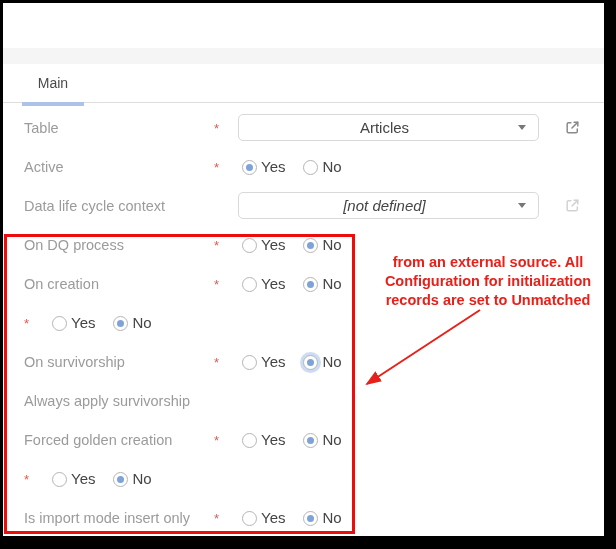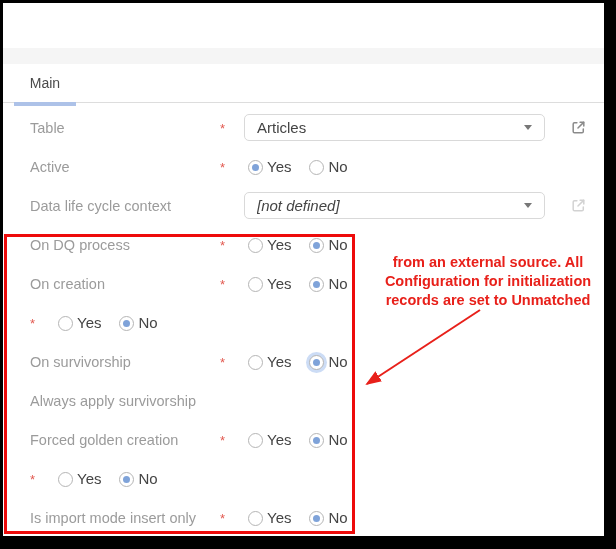--- a/index.html
+++ b/index.html
@@ -9,29 +9,29 @@
   }
   *{margin:0;padding:0;box-sizing:border-box;}
   html,body{width:616px;height:549px;}
   body{background:#000;font-family:"Liberation Sans",sans-serif;position:relative;overflow:hidden;}
   .frame{position:absolute;left:3px;top:3px;width:601px;height:533px;background:#fff;overflow:hidden;}
   .header{position:absolute;left:0;top:0;width:100%;height:45px;background:var(--header-bg);margin-top:48px;}
   .header .title{position:absolute;left:2px;top:8px;color:#fff;font-size:20px;font-weight:600;letter-spacing:.2px;}
   .graystrip{position:absolute;left:0;top:45px;width:100%;height:16px;background:#f5f5f5;}
   .tabbar{position:absolute;left:0;top:61px;width:100%;height:39px;background:#fff;border-bottom:1px solid #ddd;}
   .tab{position:absolute;top:0;height:38px;display:flex;align-items:center;justify-content:center;font-size:14px;cursor:pointer;}
-  .tab-main{left:11px;width:62px;color:#4a4a4a;}
+  .tab-main{left:19px;width:62px;color:#4a4a4a;}
   .tab-main .underline{position:absolute;left:0;bottom:-4px;width:100%;height:4px;background:var(--tab-underline);}
   .tab-options{left:112px;width:210px;color:#8e8e8e;}
   .formbody{position:absolute;left:0;top:105px;width:100%;}
-  .row{height:39px;display:flex;align-items:center;padding-left:27px;}
+  .row{height:39px;display:flex;align-items:center;padding-left:21px;}
   .flabel{flex:0 0 190px;font-size:14.5px;color:var(--label-gray);}
   .fast{flex:0 0 24px;font-size:13px;color:var(--asterisk-red);padding-top:2px;}
   .fctrl{display:flex;align-items:center;}
-  .dropdown{width:301px;height:27px;border:1px solid #d9d9d9;border-radius:5px;display:flex;align-items:center;padding:0 12px;cursor:pointer;background:#fff;}
+  .dropdown{width:301px;height:27px;border:1px solid #d9d9d9;border-radius:5px;display:flex;align-items:center;padding:0 12px;cursor:pointer;background:#fff;text-align:center;}
   .dropdown .dval{flex:1;font-size:15px;color:var(--value-dark);white-space:nowrap;overflow:hidden;}
   .dropdown .dval.italic{font-style:italic;}
   .caret{width:0;height:0;border-left:4px solid transparent;border-right:4px solid transparent;border-top:5px solid #777;}
   .extlink{margin-left:25px;width:17px;height:17px;display:inline-flex;cursor:pointer;}
   .extlink svg{width:17px;height:17px;}
   .extlink.on{color:#8a8a8a;}
   .extlink.off{color:#d2d2d2;cursor:default;}
   .radio-item{display:inline-flex;align-items:flex-end;margin-right:14px;padding-left:4px;cursor:pointer;}
   .rcirc{width:15px;height:15px;border-radius:50%;border:1px solid #b5b5b5;background:#fff;position:relative;flex:0 0 15px;}
   .rcirc.sel::after{content:"";position:absolute;left:3px;top:3px;width:7px;height:7px;border-radius:50%;background:var(--radio-blue);}

